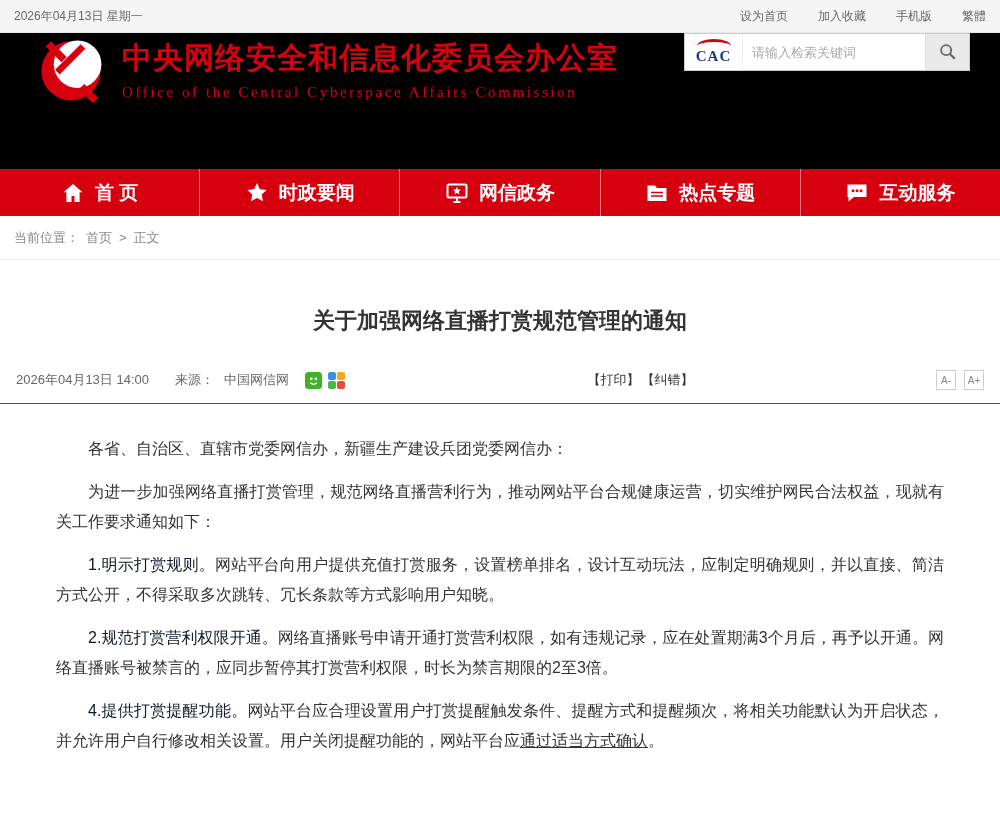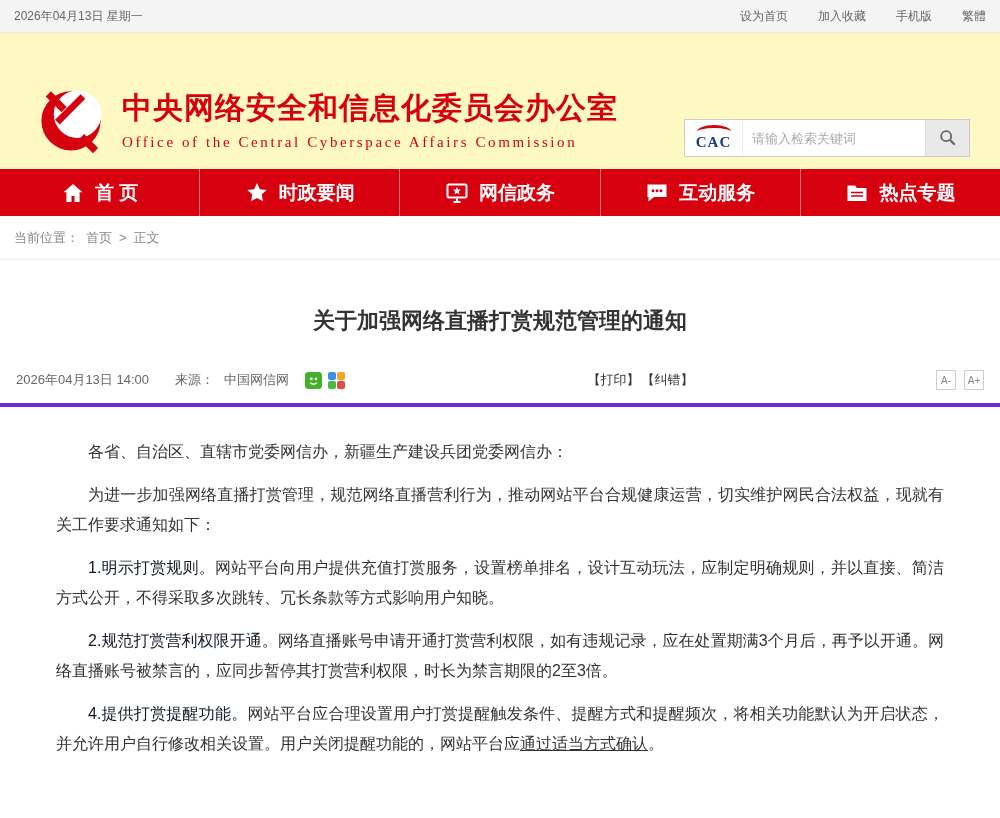--- a/index.html
+++ b/index.html
@@ -14,22 +14,22 @@
   .topbar {
     height:33px; background:#f4f4f4; border-bottom:1px solid #e8e8e8;
     display:flex; align-items:center; justify-content:space-between;
     padding:0 14px; font-size:12px; color:#666;
   }
   .topbar a { color:#666; text-decoration:none; cursor:pointer; }
   .topbar-links { display:flex; gap:30px; }
 
   
   .header {
-    height:136px; display:flex; align-items:flex-end;
-    padding:0 30px 12px 34px; background:#fef9c3;
+    height:136px; display:flex; align-items:flex-start;
+    padding:0 30px 5px 34px; background:#000000;
   }
   .logo-wrap { display:flex; align-items:center; gap:14px; cursor:pointer; }
   .emblem { width:74px; height:74px; flex:none; }
   .site-title {
     color:#d6000f; font-size:30px; font-weight:bold; letter-spacing:1px; line-height:1.25;
   }
   .site-subtitle {
     color:#d6000f; font-family:"Liberation Serif", serif;
     font-size:15px; letter-spacing:2.6px; margin-top:7px;
   }
@@ -74,21 +74,21 @@
   }
   .breadcrumb a { color:#888; text-decoration:none; cursor:pointer; }
 
   
   .article-title {
     text-align:center; font-size:22px; font-weight:bold; color:#333;
     margin:46px 40px 0; font-family:"Liberation Sans", sans-serif;
   }
   .meta {
     display:flex; align-items:center; justify-content:space-between;
-    margin-top:34px; padding:0 16px 13px; border-bottom:4px solid #6d28d9;
+    margin-top:34px; padding:0 16px 13px; border-bottom:1px solid #6d28d9;
     font-size:13px; color:#666;
   }
   .meta-left { display:flex; align-items:center; gap:10px; }
   .meta-datetime { margin-right:16px; }
   .meta a { color:#666; text-decoration:none; cursor:pointer; }
   .share-icons { display:flex; align-items:center; gap:6px; margin-left:6px; }
   .share-icons svg { display:block; cursor:pointer; }
   .meta-center { display:flex; gap:2px; color:#333; }
   .meta-center a { color:#333; }
   .font-size-buttons { display:flex; gap:8px; }
@@ -168,33 +168,33 @@
     <div class="nav-item">
       <svg class="nav-icon" viewBox="0 0 24 24" aria-hidden="true">
         <rect x="2.5" y="3.5" width="19" height="13" rx="1.5" fill="none" stroke="#fff" stroke-width="2"></rect>
         <path d="M8.5 21h7M12 16.5V21" stroke="#fff" stroke-width="2"></path>
         <path d="M12 6l1.2 2.4 2.6.4-1.9 1.8.5 2.6L12 12l-2.4 1.2.5-2.6-1.9-1.8 2.6-.4z" fill="#fff"></path>
       </svg>
       <span>网信政务</span>
     </div>
     <div class="nav-item">
       <svg class="nav-icon" viewBox="0 0 24 24" aria-hidden="true">
+        <path d="M2.5 4.5H10l2 2.5h9.5v13h-19z" fill="#fff"></path>
+        <path d="M6 11.5h12M6 15h12" stroke="#d6000f" stroke-width="1.6"></path>
+      </svg>
+      <span>热点专题</span>
+    </div>
+    <div class="nav-item">
+      <svg class="nav-icon" viewBox="0 0 24 24" aria-hidden="true">
         <path d="M2.5 3.5h19v12.5H9l-5.5 4.5v-4.5h-1z" fill="#fff"></path>
         <circle cx="8" cy="9.8" r="1.5" fill="#d6000f"></circle>
         <circle cx="12" cy="9.8" r="1.5" fill="#d6000f"></circle>
         <circle cx="16" cy="9.8" r="1.5" fill="#d6000f"></circle>
       </svg>
       <span>互动服务</span>
-    </div>
-    <div class="nav-item">
-      <svg class="nav-icon" viewBox="0 0 24 24" aria-hidden="true">
-        <path d="M2.5 4.5H10l2 2.5h9.5v13h-19z" fill="#fff"></path>
-        <path d="M6 11.5h12M6 15h12" stroke="#d6000f" stroke-width="1.6"></path>
-      </svg>
-      <span>热点专题</span>
     </div>
   </div>
 
   <div class="breadcrumb">
     <span>当前位置：</span>
     <a>首页</a>
     <span>&gt;</span>
     <span>正文</span>
   </div>
 

